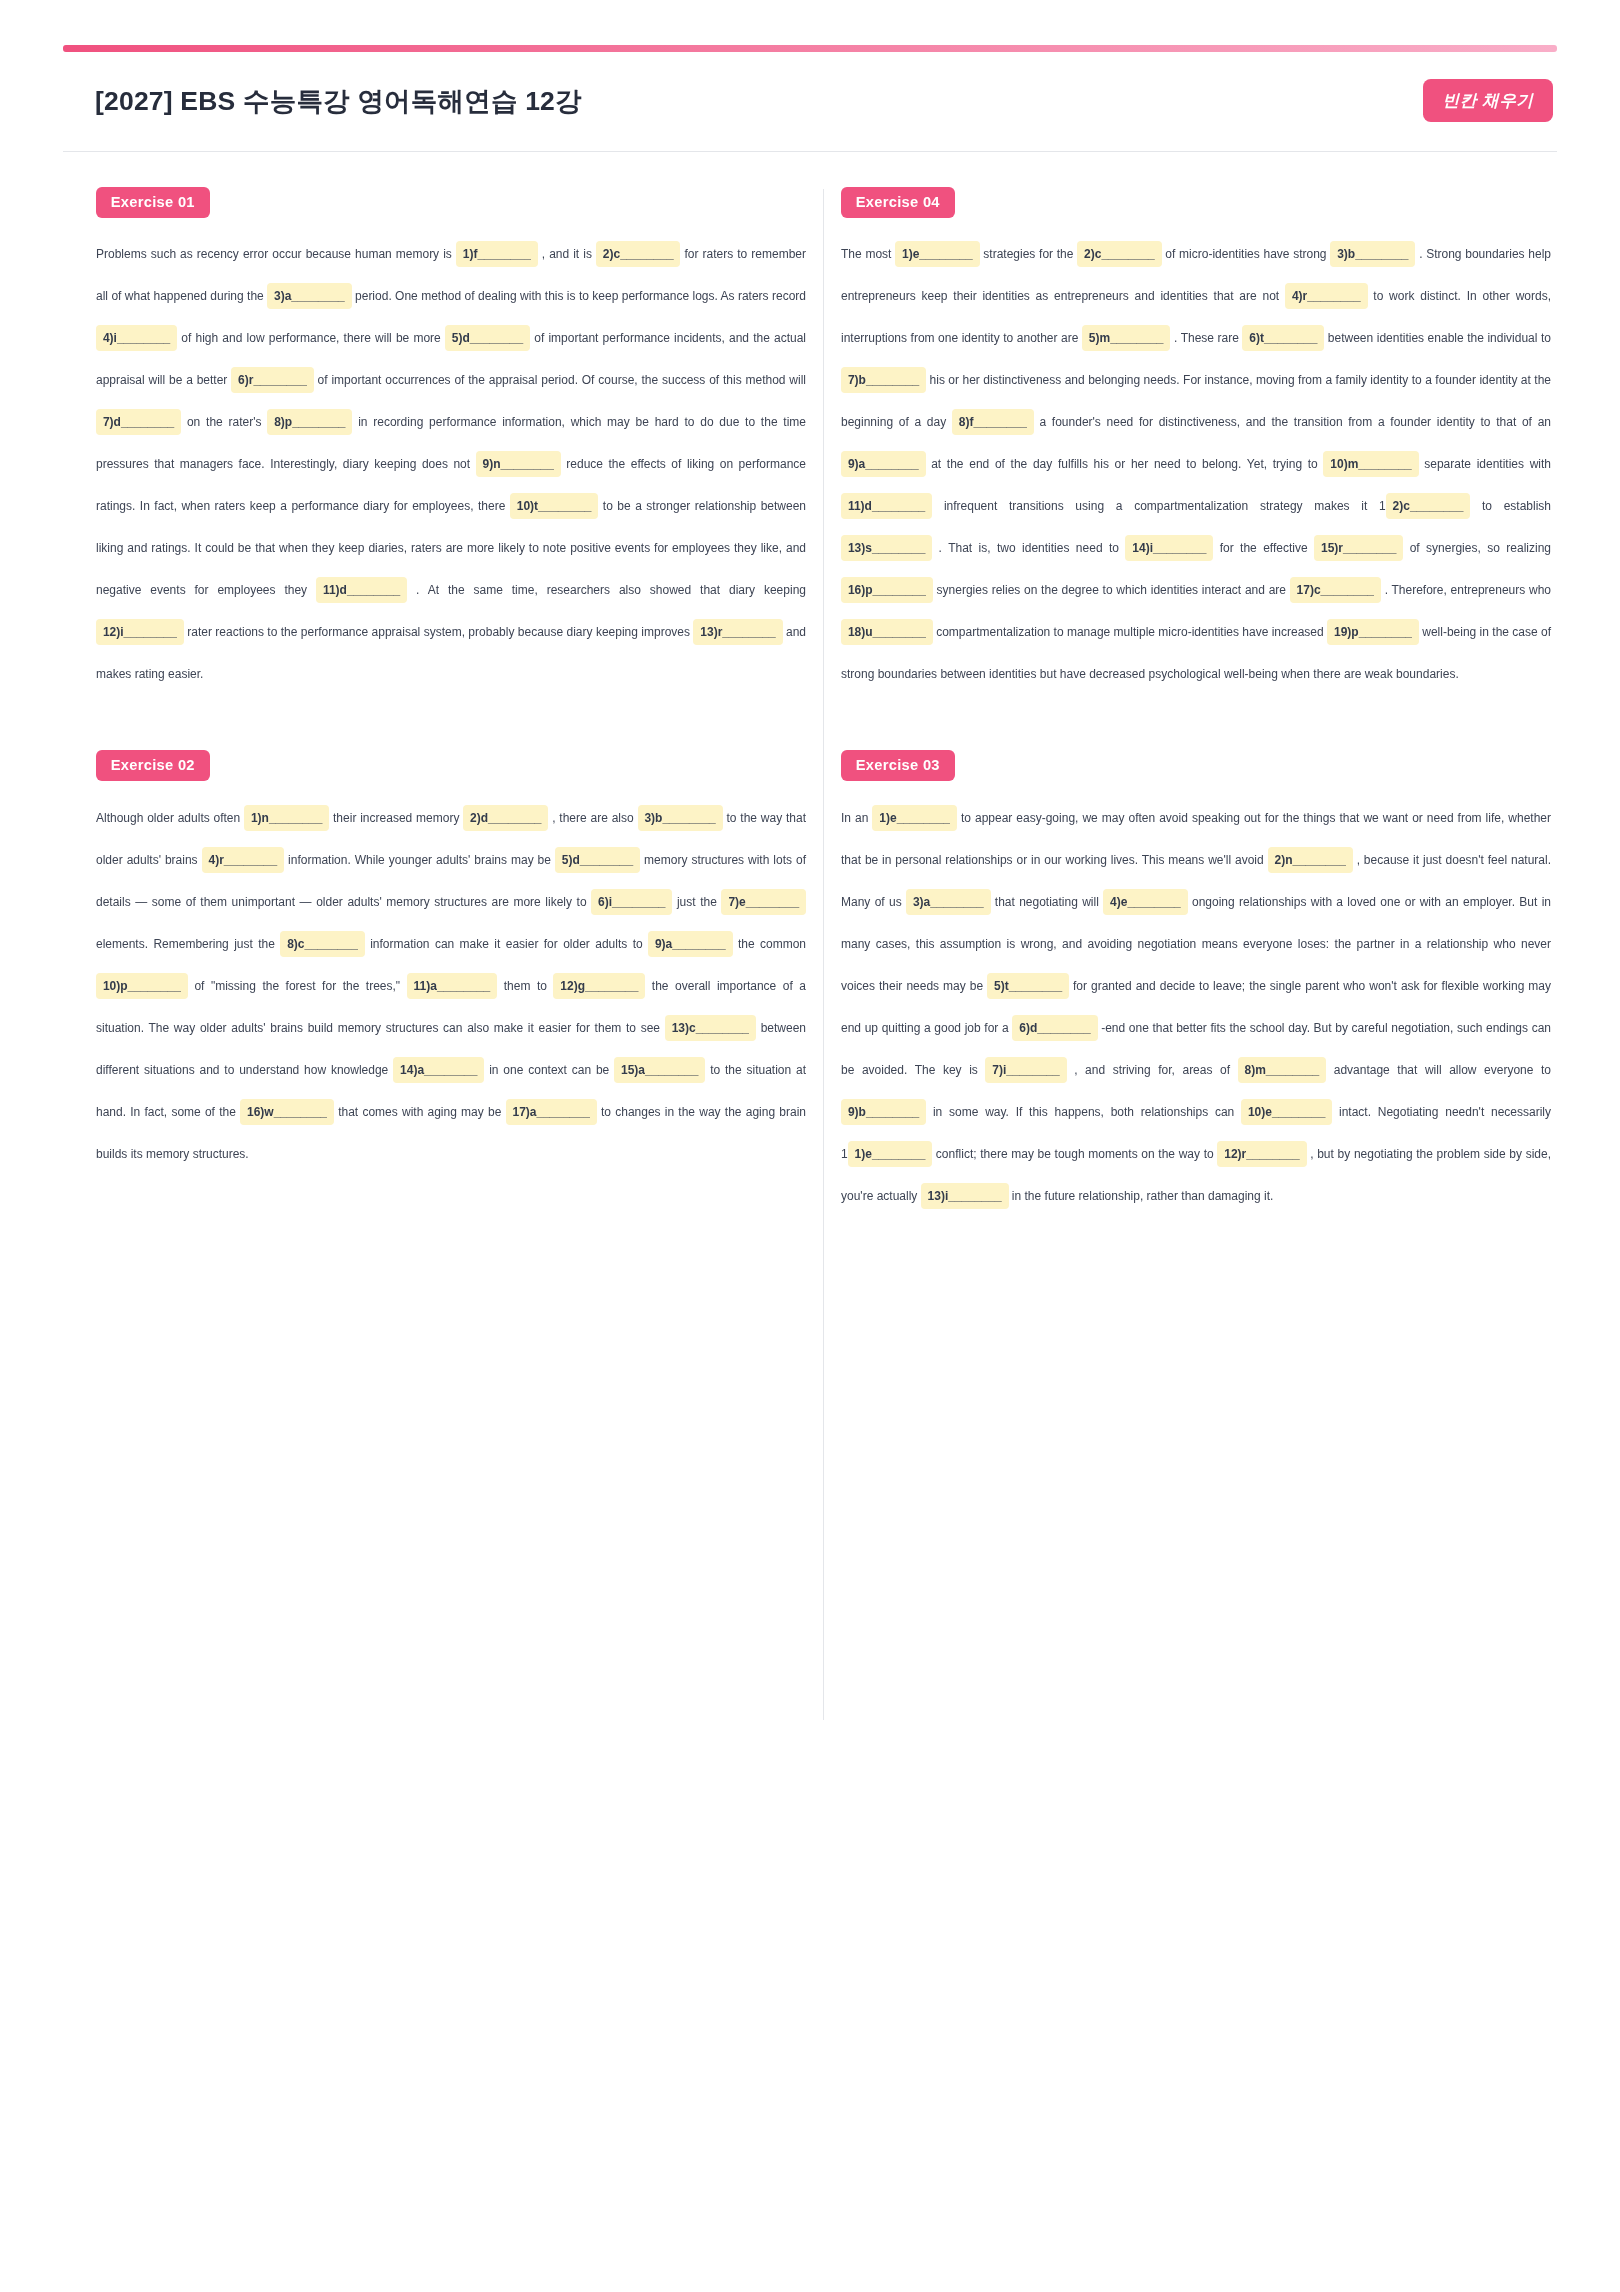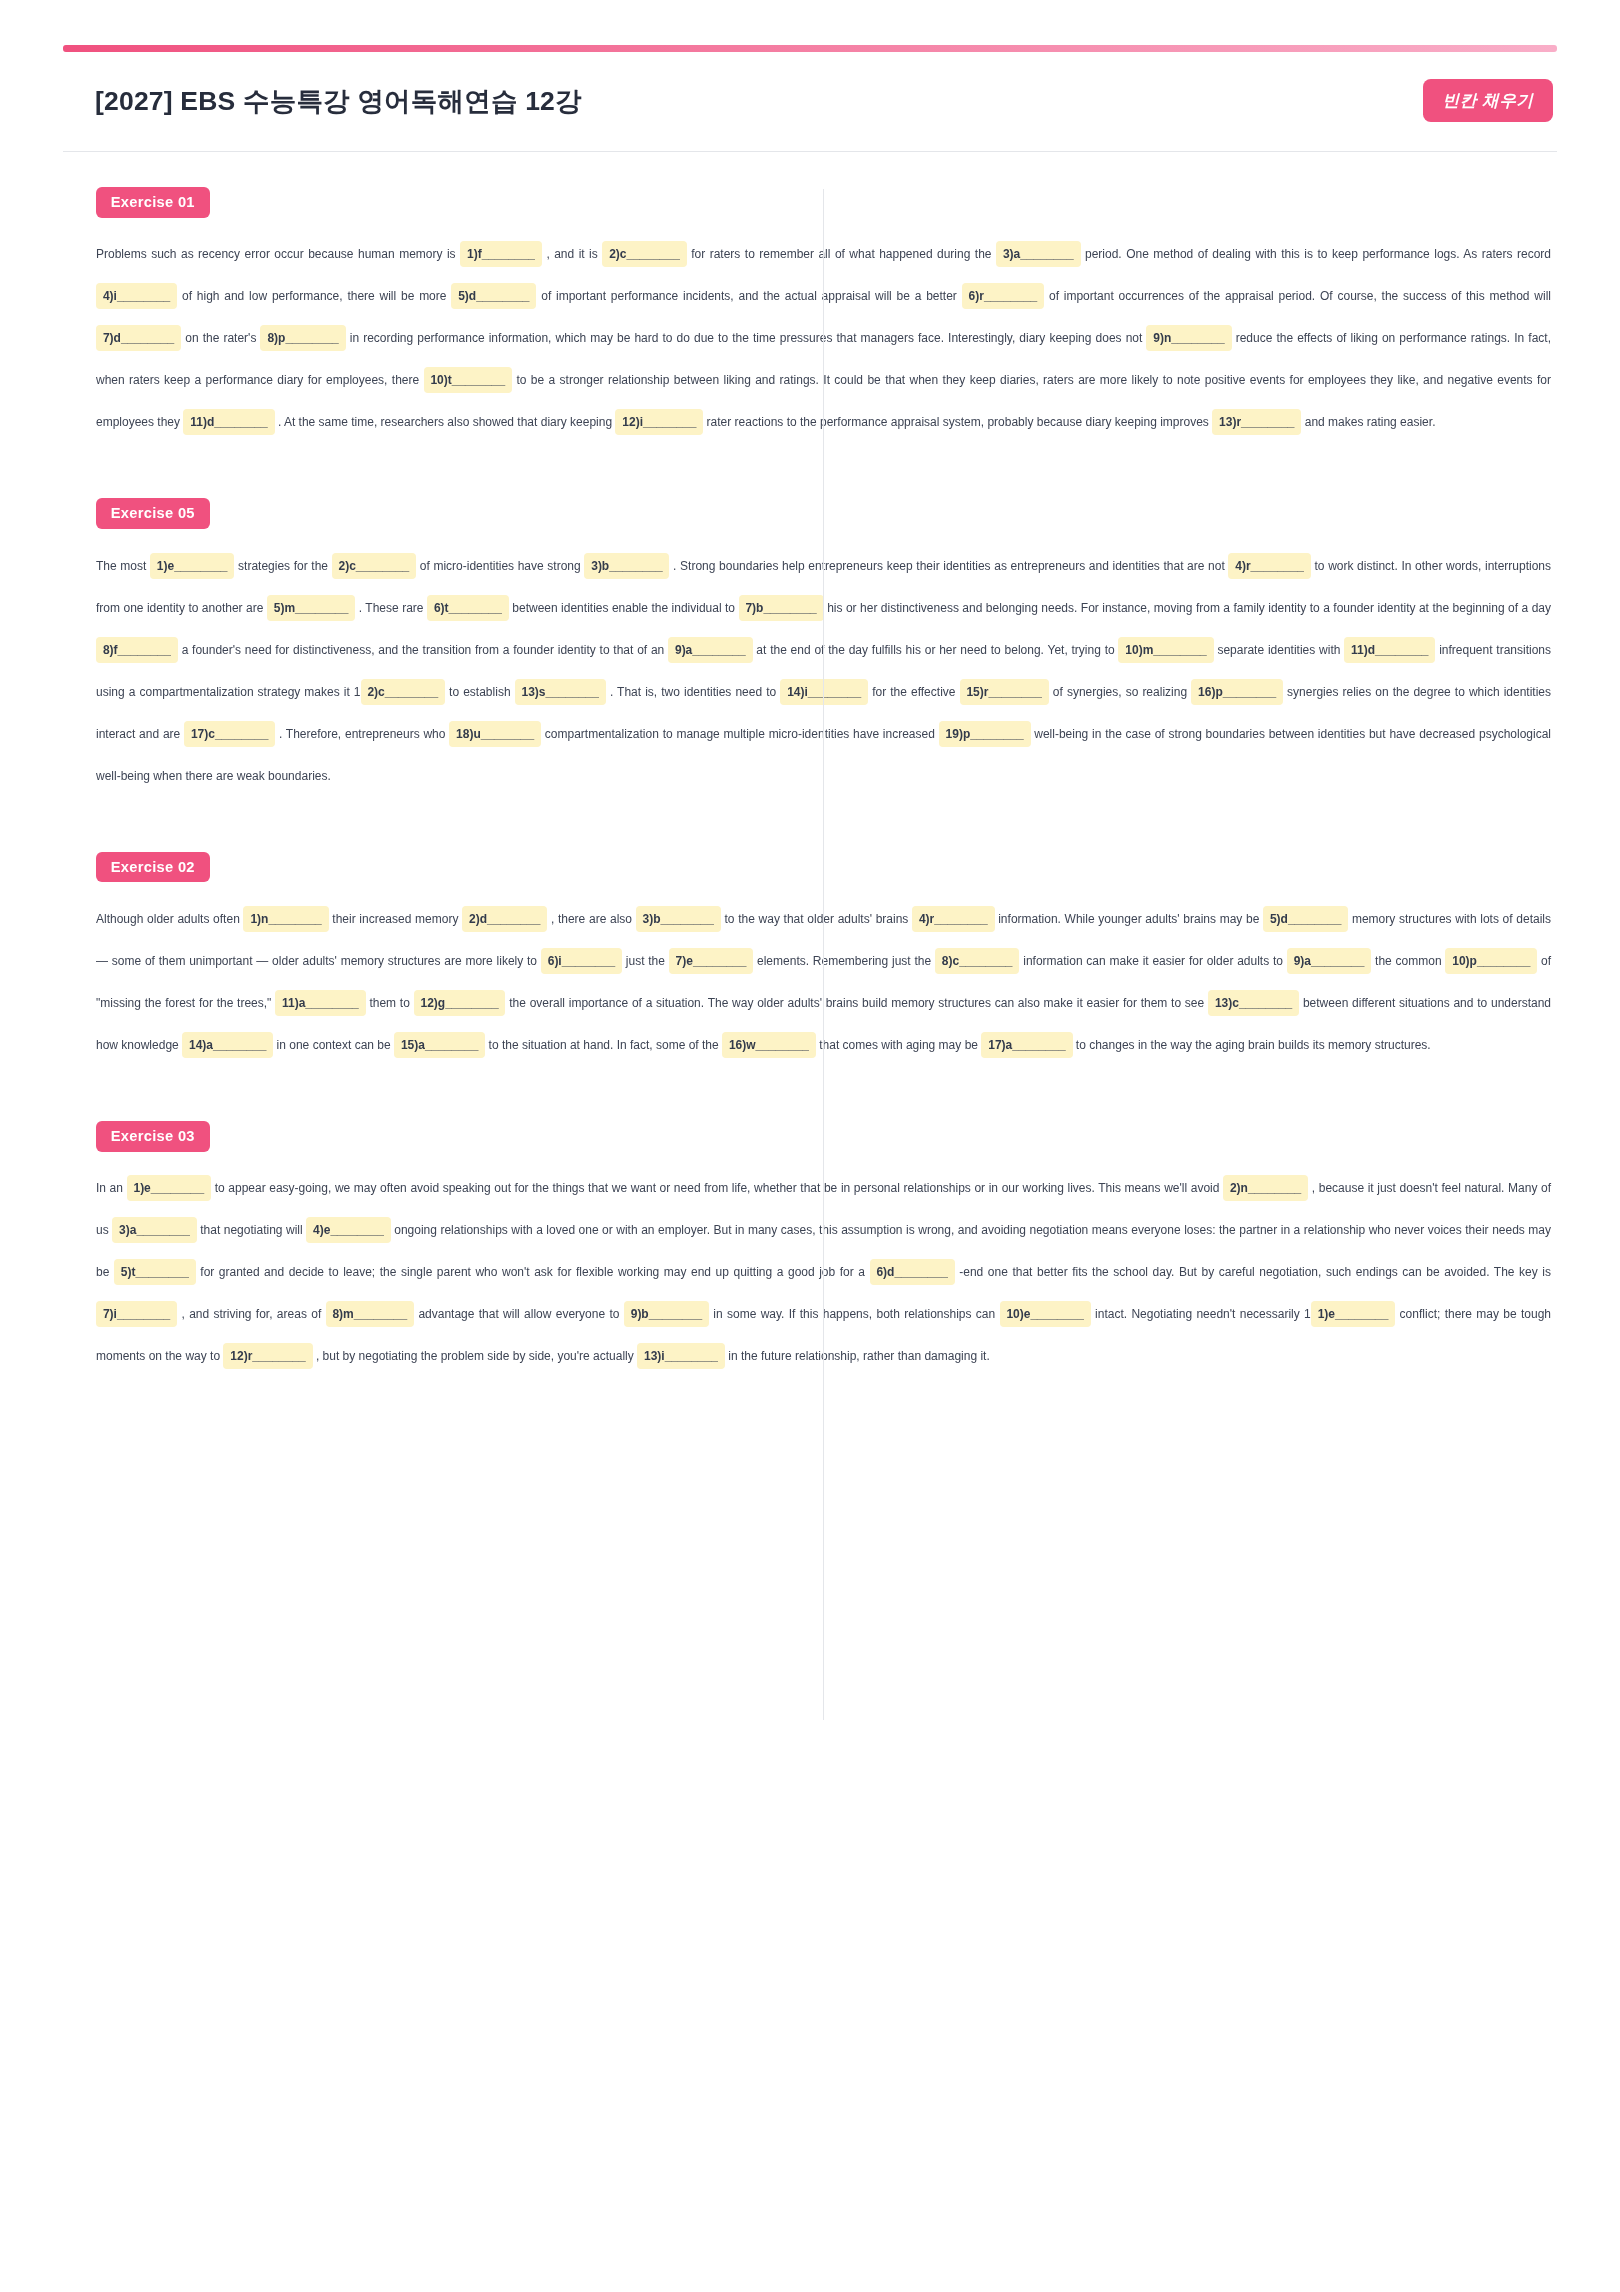--- a/index.html
+++ b/index.html
@@ -47,21 +47,21 @@
     padding: 9.8px 19.6px;
     border-radius: 7.8px;
     letter-spacing: 0.5px;
     font-style: italic;
   }
 
   .content {
     position: relative;
     margin: 35px 69px 0 96px;
     display: grid;
-    grid-template-columns: 1fr;
+    grid-template-columns: 1fr 1fr;
     column-gap: 35px;
     row-gap: 55px;
     align-items: start;
   }
 
   .col-divider {
     position: absolute;
     left: calc(50% - 1px);
     top: 2px;
     width: 1px;
@@ -119,21 +119,21 @@
   </div>
 
   <div class="content">
 
     <section class="exercise">
       <span class="ex-badge">Exercise 01</span>
       <p class="ex-text">Problems such as recency error occur because human memory is <span class="blank">1)f________</span> , and it is <span class="blank">2)c________</span> for raters to remember all of what happened during the <span class="blank">3)a________</span> period. One method of dealing with this is to keep performance logs. As raters record <span class="blank">4)i________</span> of high and low performance, there will be more <span class="blank">5)d________</span> of important performance incidents, and the actual appraisal will be a better <span class="blank">6)r________</span> of important occurrences of the appraisal period. Of course, the success of this method will <span class="blank">7)d________</span> on the rater's <span class="blank">8)p________</span> in recording performance information, which may be hard to do due to the time pressures that managers face. Interestingly, diary keeping does not <span class="blank">9)n________</span> reduce the effects of liking on performance ratings. In fact, when raters keep a performance diary for employees, there <span class="blank">10)t________</span> to be a stronger relationship between liking and ratings. It could be that when they keep diaries, raters are more likely to note positive events for employees they like, and negative events for employees they <span class="blank">11)d________</span> . At the same time, researchers also showed that diary keeping <span class="blank">12)i________</span> rater reactions to the performance appraisal system, probably because diary keeping improves <span class="blank">13)r________</span> and makes rating easier.</p>
     </section>
 
     <section class="exercise">
-      <span class="ex-badge">Exercise 05</span>
+      <span class="ex-badge">Exercise 04</span>
       <p class="ex-text">The most <span class="blank">1)e________</span> strategies for the <span class="blank">2)c________</span> of micro-identities have strong <span class="blank">3)b________</span> . Strong boundaries help entrepreneurs keep their identities as entrepreneurs and identities that are not <span class="blank">4)r________</span> to work distinct. In other words, interruptions from one identity to another are <span class="blank">5)m________</span> . These rare <span class="blank">6)t________</span> between identities enable the individual to <span class="blank">7)b________</span> his or her distinctiveness and belonging needs. For instance, moving from a family identity to a founder identity at the beginning of a day <span class="blank">8)f________</span> a founder's need for distinctiveness, and the transition from a founder identity to that of an <span class="blank">9)a________</span> at the end of the day fulfills his or her need to belong. Yet, trying to <span class="blank">10)m________</span> separate identities with <span class="blank">11)d________</span> infrequent transitions using a compartmentalization strategy makes it 1<span class="blank">2)c________</span> to establish <span class="blank">13)s________</span> . That is, two identities need to <span class="blank">14)i________</span> for the effective <span class="blank">15)r________</span> of synergies, so realizing <span class="blank">16)p________</span> synergies relies on the degree to which identities interact and are <span class="blank">17)c________</span> . Therefore, entrepreneurs who <span class="blank">18)u________</span> compartmentalization to manage multiple micro-identities have increased <span class="blank">19)p________</span> well-being in the case of strong boundaries between identities but have decreased psychological well-being when there are weak boundaries.</p>
     </section>
 
     <section class="exercise">
       <span class="ex-badge">Exercise 02</span>
       <p class="ex-text">Although older adults often <span class="blank">1)n________</span> their increased memory <span class="blank">2)d________</span> , there are also <span class="blank">3)b________</span> to the way that older adults' brains <span class="blank">4)r________</span> information. While younger adults' brains may be <span class="blank">5)d________</span> memory structures with lots of details — some of them unimportant — older adults' memory structures are more likely to <span class="blank">6)i________</span> just the <span class="blank">7)e________</span> elements. Remembering just the <span class="blank">8)c________</span> information can make it easier for older adults to <span class="blank">9)a________</span> the common <span class="blank">10)p________</span> of "missing the forest for the trees," <span class="blank">11)a________</span> them to <span class="blank">12)g________</span> the overall importance of a situation. The way older adults' brains build memory structures can also make it easier for them to see <span class="blank">13)c________</span> between different situations and to understand how knowledge <span class="blank">14)a________</span> in one context can be <span class="blank">15)a________</span> to the situation at hand. In fact, some of the <span class="blank">16)w________</span> that comes with aging may be <span class="blank">17)a________</span> to changes in the way the aging brain builds its memory structures.</p>
     </section>
 
     <section class="exercise">
       <span class="ex-badge">Exercise 03</span>

